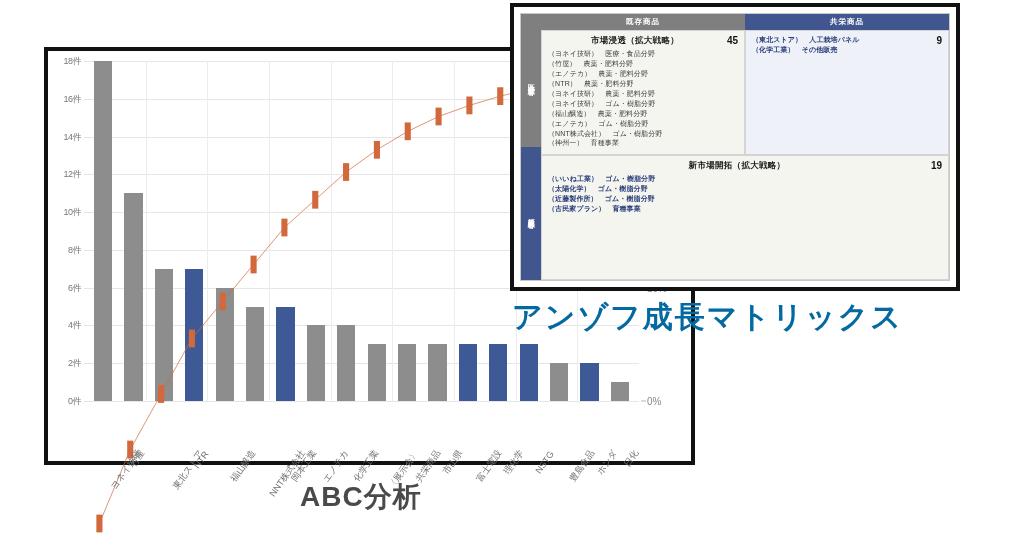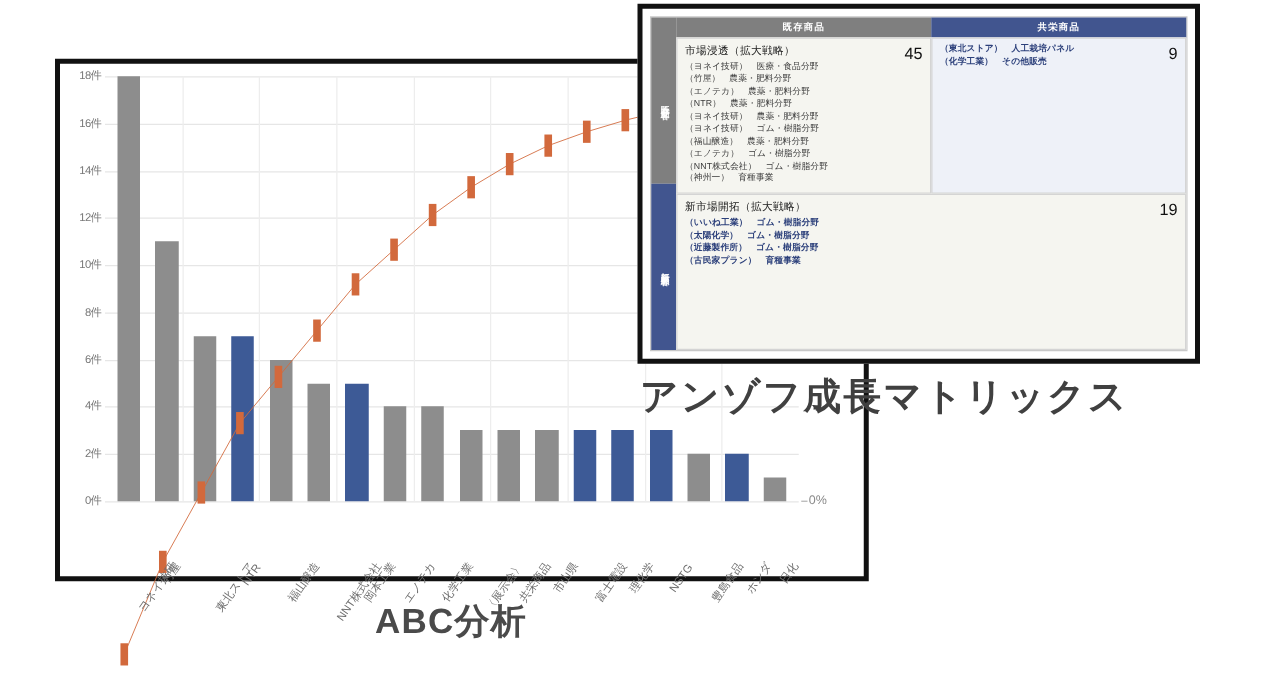--- a/index.html
+++ b/index.html
@@ -80,35 +80,35 @@
   .head-cell{flex:1;color:#fff;font-size:7.5px;font-weight:bold;
              display:flex;align-items:center;justify-content:center;letter-spacing:1px;}
   .head-cell.existing{background:#7f7f7f;}
   .head-cell.new{background:#41558f;}
   #ansoff-body{flex:1;display:flex;flex-direction:column;}
   .q-row{flex:1;display:flex;}
   .q-cell{flex:1;padding:4px 6px 2px 6px;box-sizing:border-box;position:relative;
           border:1px solid #d4d4d4;}
   .q-cell.c-existing{background:#f5f5f0;}
   .q-cell.c-new{background:#eef1f8;}
-  .q-title{font-size:8.5px;font-weight:normal;color:#1a1a1a;margin-bottom:2px;
-           padding-right:16px;letter-spacing:0.3px;}
-  .q-count{position:absolute;top:4px;right:6px;font-size:13px;font-weight:normal;color:#111;}
+  .q-title{font-size:8.5px;font-weight:bold;color:#1a1a1a;margin-bottom:2px;
+           padding-right:16px;letter-spacing:0.3px;text-align:center;}
+  .q-count{position:absolute;top:4px;right:6px;font-size:10px;font-weight:bold;color:#111;}
   .q-list{margin:0;padding:0;list-style:none;}
   .q-list li{font-size:7px;color:#3a3a3a;line-height:1.42;white-space:nowrap;letter-spacing:0.1px;}
   .q-list li.hl{color:#2b3f7a;font-weight:bold;}
 
   
   #caption-abc{
     position:absolute;left:300px;top:478px;
     font-size:28px;font-weight:bold;color:#4a4a4a;letter-spacing:1px;
   }
   #caption-ansoff{
     position:absolute;left:512px;top:297px;
-    font-size:30px;font-weight:bold;color:#404040;letter-spacing:2px;
+    font-size:30px;font-weight:bold;color:#0369a1;letter-spacing:2px;
   }
 </style>
 </head>
 <body>
 
 <div class="stage">
 
   <div id="abc-panel">
 
     <div id="y-axis-left">

